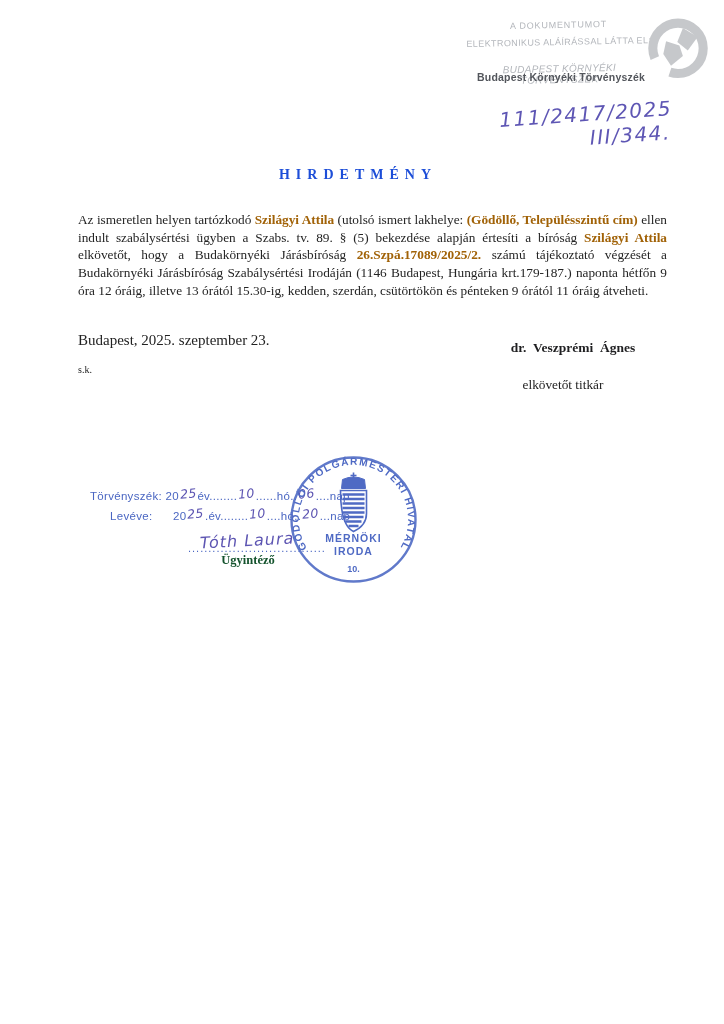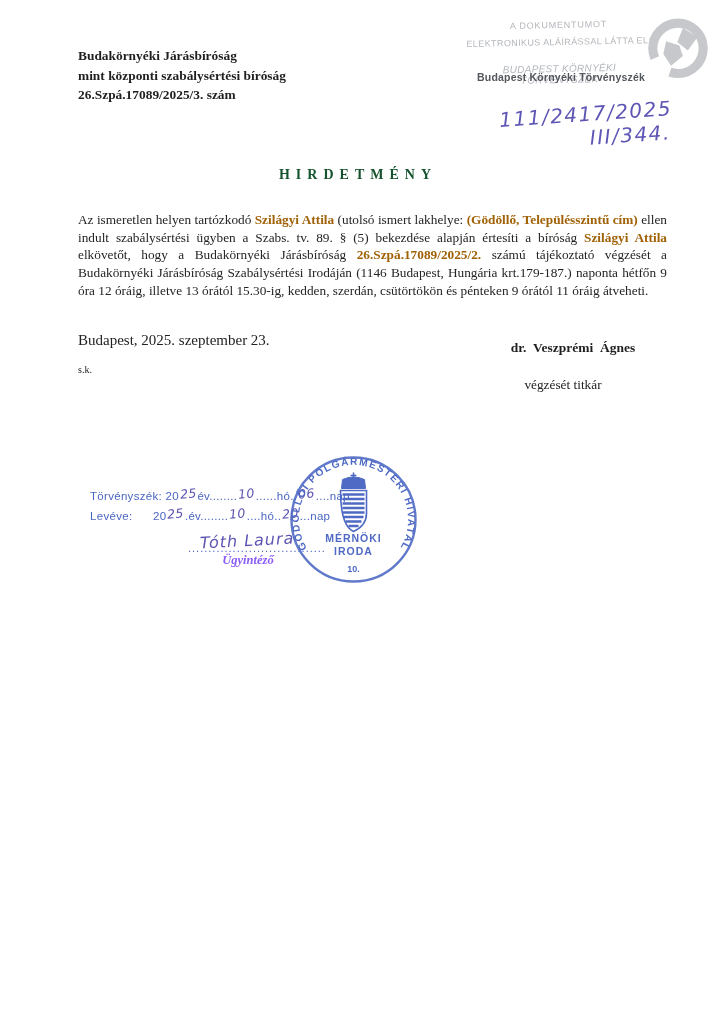--- a/index.html
+++ b/index.html
@@ -24,61 +24,56 @@
                 font-size:10.5px; letter-spacing:.2px; }
   .logo { position:absolute; left:641px; top:14px; }
   
   .casenum { position:absolute; left:500px; top:102px; width:172px;
              color:#5e56b4; font-family:"DejaVu Sans", sans-serif;
              font-style:italic; font-size:20px; letter-spacing:1.5px;
              transform:rotate(-4deg); line-height:24px; }
   .casenum .c2 { text-align:right; padding-right:2px; }
   
   .title { position:absolute; left:70px; top:167px; width:576px; text-align:center;
-           font-weight:bold; font-size:14px; letter-spacing:6px; color:#14532d; }
+           font-weight:bold; font-size:14px; letter-spacing:6px; color:#1d4ed8; }
   
   .bodytxt { position:absolute; left:78px; top:211px; width:589px;
              font-size:13.3px; line-height:17.7px; text-align:justify; color:#242424; }
   .bodytxt b { color:#a16207; }
   .dateline { position:absolute; left:78px; top:332px; font-size:15px; }
   .signer-name { position:absolute; left:473px; top:340px; width:200px; text-align:center;
                  font-weight:bold; font-size:13.5px; word-spacing:3.5px; color:#1f1f21; }
   .sk { position:absolute; left:78px; top:364px; font-size:10px; }
   .signer-role { position:absolute; left:463px; top:377px; width:200px; text-align:center;
                  font-size:13.3px; }
   
   .strow { position:absolute; left:90px; white-space:nowrap; color:#4a66c2;
            font-family:"Liberation Sans", sans-serif; font-size:11.5px;
            font-weight:500; letter-spacing:.3px; }
   .strow.r1 { top:488px; }
   .strow.r2 { top:508px; }
-  .strow .lbl2 { display:inline-block; width:63px; }
+  .strow .lbl2 { display:inline-block; width:63px;margin-left:20px; }
   .hw { display:inline-block; font-family:"DejaVu Sans", sans-serif; font-style:italic;
         font-size:12.5px; color:#5d55b2; position:relative; top:-2px; margin:0 1px;
         transform:rotate(-5deg); font-weight:normal; }
   .sig-hand { position:absolute; left:200px; top:531px; color:#5d55b2;
               font-family:"DejaVu Sans", sans-serif; font-style:italic; font-size:16px;
               letter-spacing:1px; transform:rotate(-3deg); }
   .sig-dots { position:absolute; left:188px; top:542px; color:#4a66c2;
               font-size:11px; letter-spacing:1px; font-family:"Liberation Sans",sans-serif; }
   .clerk { position:absolute; left:188px; top:553px; width:120px; text-align:center;
-           color:#8b5cf6; font-weight:bold; font-size:12.5px;
-           font-family:"Liberation Serif", serif;font-style:italic; }
+           color:#14532d; font-weight:bold; font-size:12.5px;
+           font-family:"Liberation Serif", serif; }
   .roundstamp { position:absolute; left:287px; top:453px; }
 </style>
 </head>
 <body>
 
 <div class="page">
 
-  <div class="hdr">
-    <div>Budakörnyéki Járásbíróság</div>
-    <div>mint központi szabálysértési bíróság</div>
-    <div>26.Szpá.17089/2025/3. szám</div>
-  </div>
 
   <div class="esign">
     <div class="l1">A DOKUMENTUMOT</div>
     <div class="l2">ELEKTRONIKUS ALÁÍRÁSSAL LÁTTA EL:</div>
     <div class="l3">BUDAPEST KÖRNYÉKI TÖRVÉNYSZÉK</div>
   </div>
   <div class="esign-dark">Budapest Környéki Törvényszék</div>
 
   <svg class="logo" width="74" height="70" viewBox="0 0 100 100">
     <circle cx="50" cy="49" r="36" fill="none" stroke="#c6c8cb" stroke-width="13" stroke-dasharray="68 30 130"></circle>
@@ -91,21 +86,21 @@
     <div class="c2">III/344.</div>
   </div>
 
   <div class="title">HIRDETMÉNY</div>
 
   <p class="bodytxt"><span>Az ismeretlen helyen tartózkodó </span><b>Szilágyi Attila</b><span> (utolsó ismert lakhelye: </span><b>(Gödöllő, Településszintű cím)</b><span> ellen indult szabálysértési ügyben a Szabs. tv. 89. § (5) bekezdése alapján értesíti a bíróság </span><b>Szilágyi Attila</b><span> elkövetőt, hogy a Budakörnyéki Járásbíróság </span><b>26.Szpá.17089/2025/2.</b><span> számú tájékoztató végzését a Budakörnyéki Járásbíróság Szabálysértési Irodáján (1146 Budapest, Hungária krt.179-187.) naponta hétfőn 9 óra 12 óráig, illetve 13 órától 15.30-ig, kedden, szerdán, csütörtökön és pénteken 9 órától 11 óráig átveheti.</span></p>
 
   <div class="dateline">Budapest, 2025. szeptember 23.</div>
   <div class="signer-name">dr. Veszprémi Ágnes</div>
   <div class="sk">s.k.</div>
-  <div class="signer-role">végzését titkár</div>
+  <div class="signer-role">elkövetőt titkár</div>
 
   <div class="strow r1"><span>Törvényszék: </span><span>20</span><span class="hw">25</span><span>év</span><span>........</span><span class="hw">10</span><span>......</span><span>hó</span><span>..</span><span class="hw">06</span><span>....</span><span>nap</span></div>
 
   <div class="strow r2"><span class="lbl2">Levéve:</span><span>20</span><span class="hw">25</span><span>.év</span><span>........</span><span class="hw">10</span><span>....</span><span>hó</span><span>..</span><span class="hw">20</span><span>...</span><span>nap</span></div>
 
   <div class="sig-hand">Tóth Laura</div>
   <div class="sig-dots">..................................</div>
   <div class="clerk">Ügyintéző</div>
 
   <svg class="roundstamp" width="133" height="133" viewBox="-66.5 -66.5 133 133">

